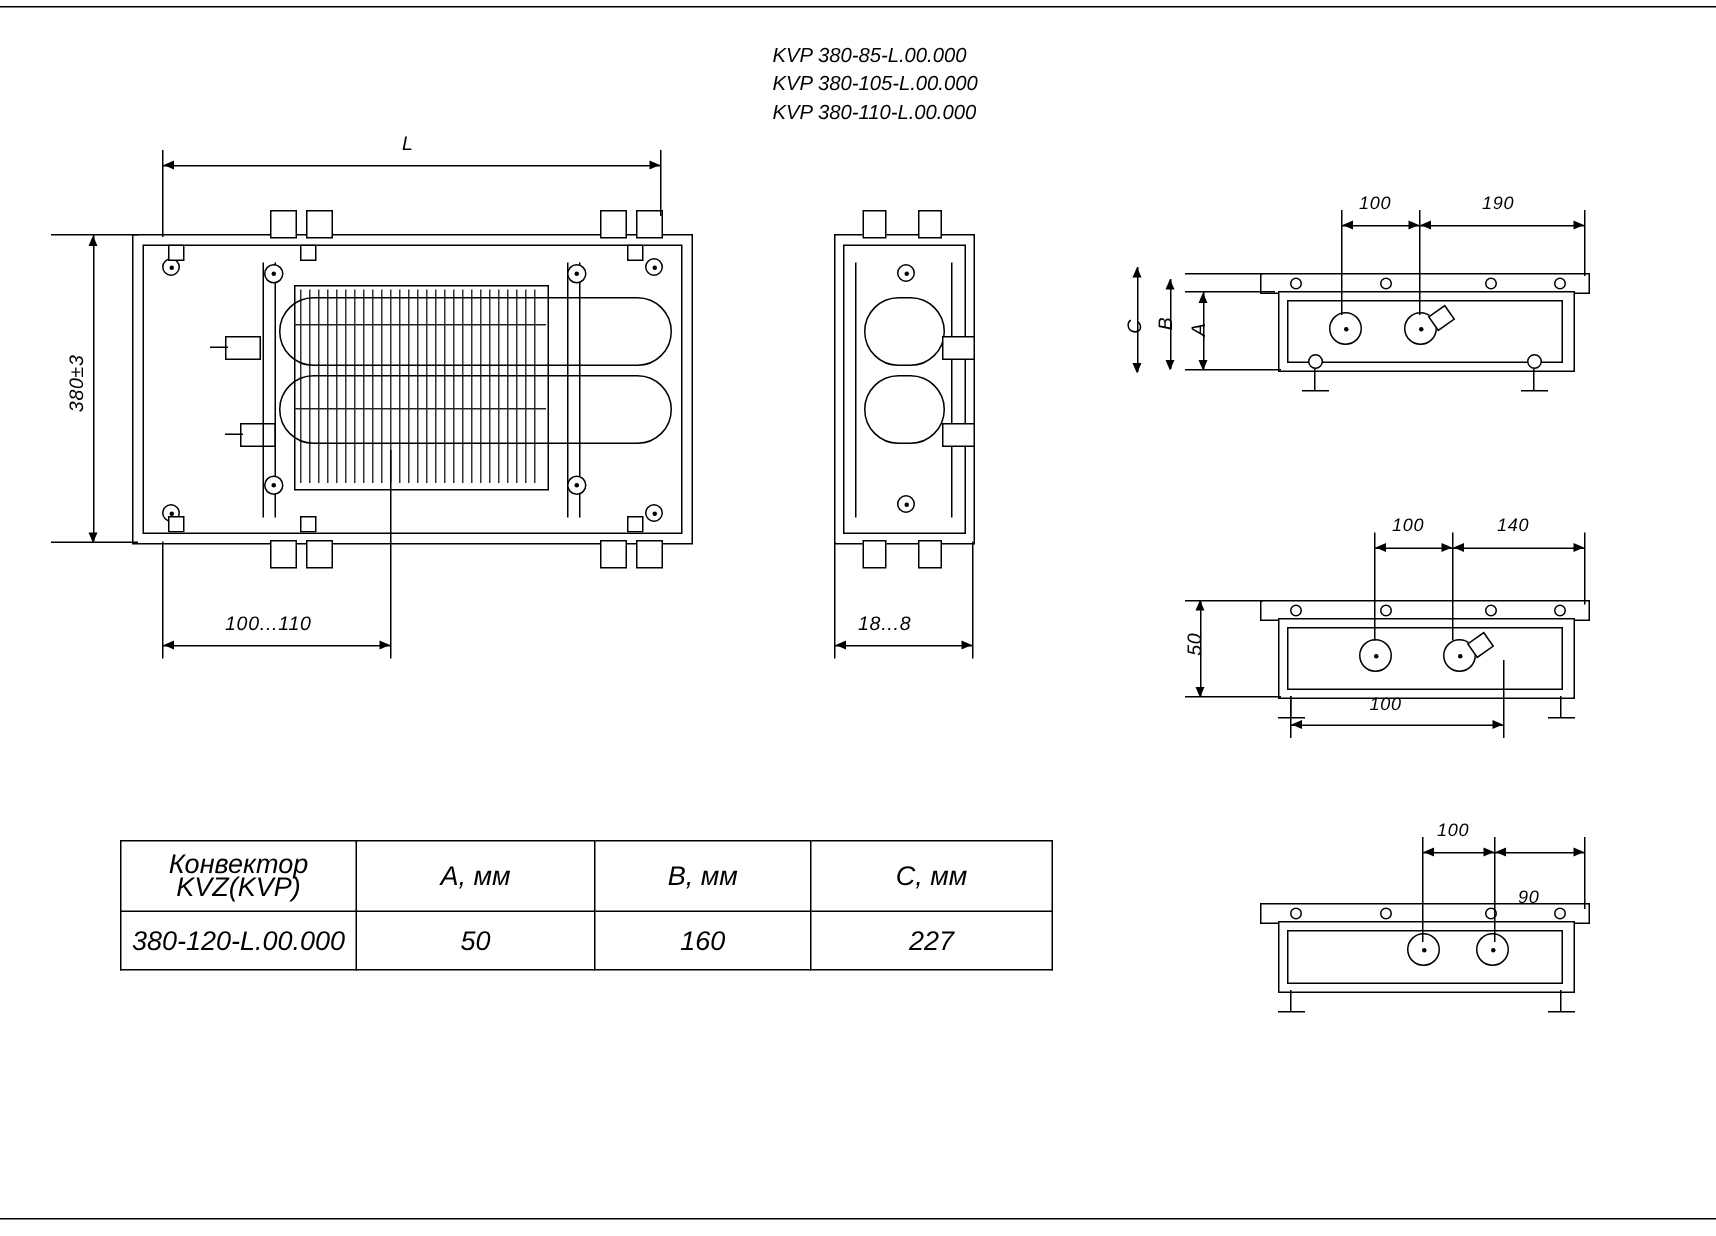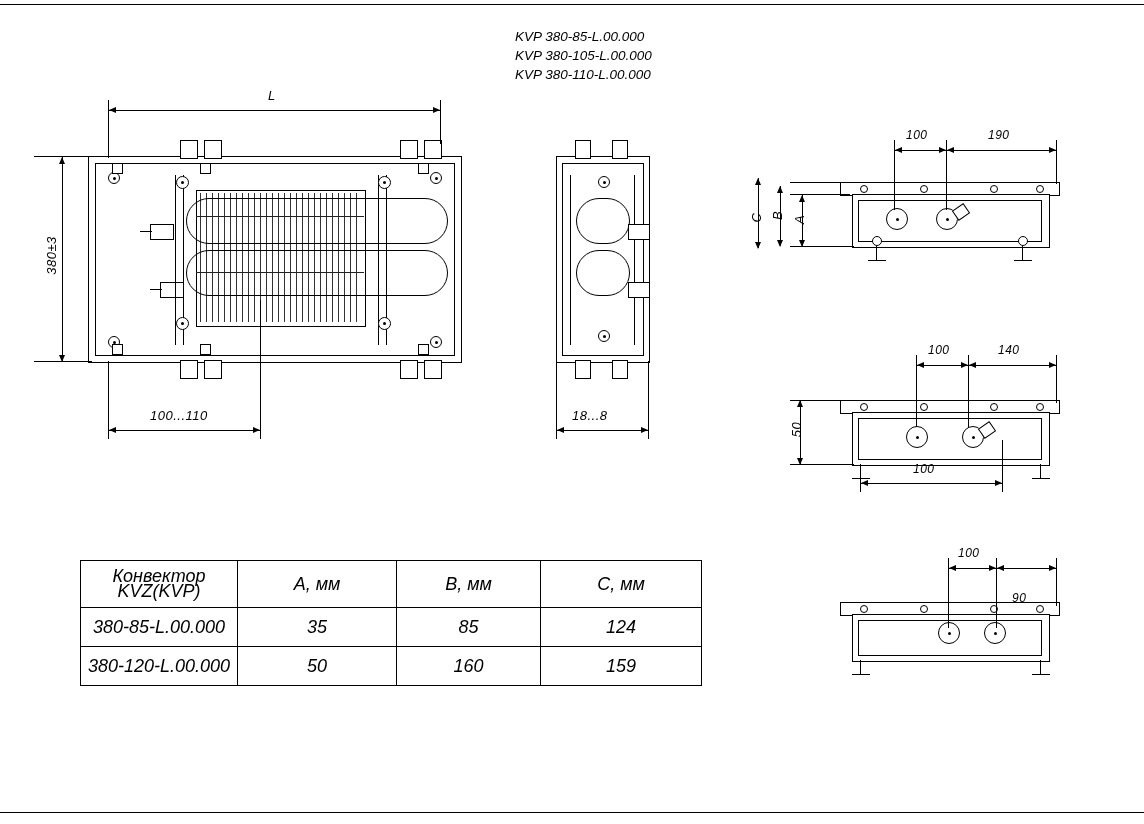--- a/index.html
+++ b/index.html
@@ -389,27 +389,21 @@
           <div>Конвектор</div>
           <div>KVZ(KVP)</div>
         </th>
         <th class="c1">A, мм</th>
         <th class="c2">B, мм</th>
         <th class="c3">C, мм</th>
       </tr>
     </thead>
     <tbody>
       <tr>
-        <td>380-85-L.00.000</td>
-        <td>35</td>
-        <td>85</td>
-        <td>124</td>
-      </tr>
-      <tr>
         <td>380-120-L.00.000</td>
         <td>50</td>
         <td>160</td>
-        <td>159</td>
+        <td>227</td>
       </tr>
     </tbody>
   </table>
 
 </div>
 
 </body></html>

